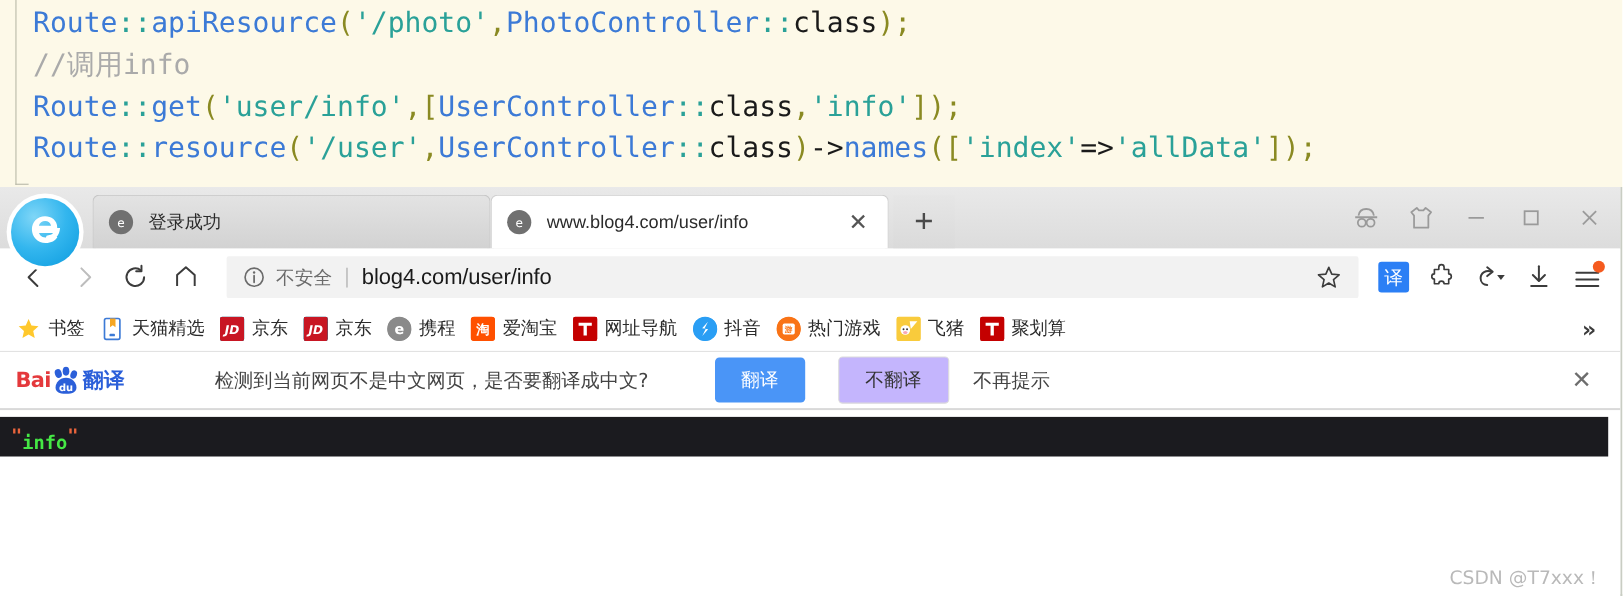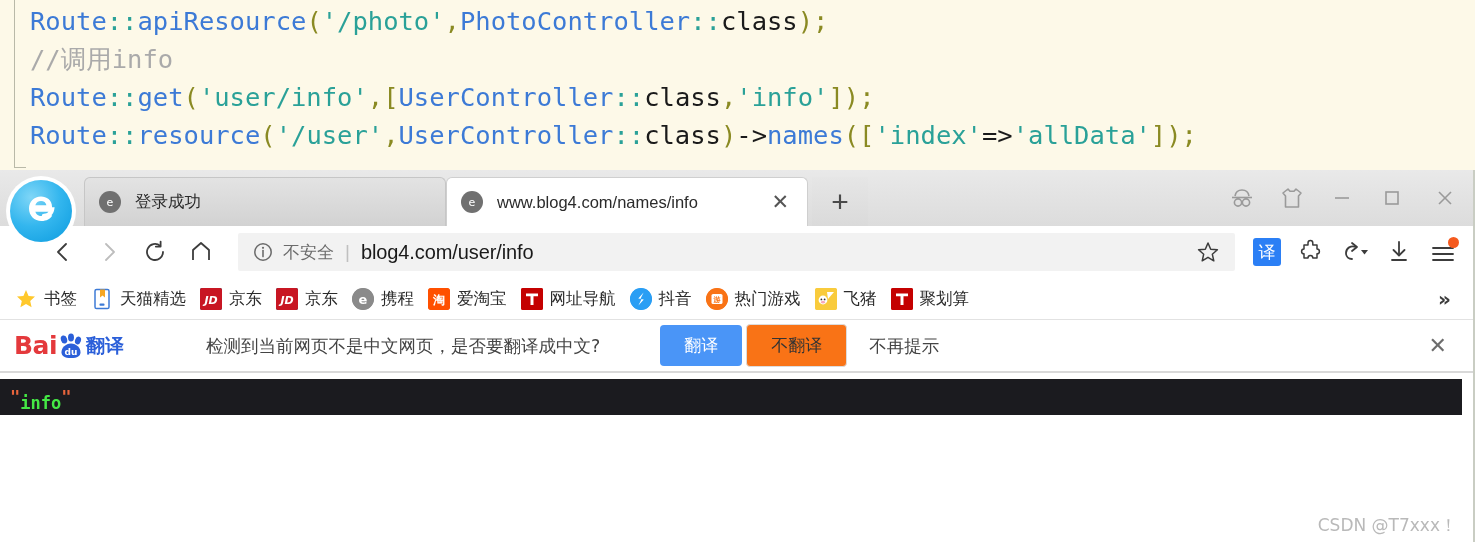--- a/index.html
+++ b/index.html
@@ -111,21 +111,21 @@
   .winbtn {
     width: 50px; height: 56px;
     display: flex; align-items: center; justify-content: center;
     color: #9a9a9a;
   }
   .winbtn.close { width: 56px; }
 
   
   .toolbar {
     position: relative; height: 52px; background: #ffffff;
-    display: flex; align-items: center; padding: 0 8px; margin-left: 32px;
+    display: flex; align-items: center; padding: 0 8px;
   }
   .navbtn {
     width: 42px; height: 42px; margin: 0 2px;
     display: flex; align-items: center; justify-content: center;
     color: #3c3c3c;
   }
   .navbtn.disabled { color: #b9b9b9; }
   .omnibox {
     flex: 1 1 auto; height: 38px; margin: 0 10px 0 14px;
     background: #f2f2f2; border-radius: 2px;
@@ -196,34 +196,34 @@
   .notifybar {
     position: relative; height: 53px; background: #ffffff;
     display: flex; align-items: center; padding: 0 8px;
     border-bottom: 2px solid #d9d9d9;
   }
   .baidu-logo {
     display: flex; align-items: center; margin-left: 6px;
     font-family: "DejaVu Sans", sans-serif;
     flex: 0 0 auto;
   }
-  .bd-bai { font-size: 25px; font-weight: bold; color: #e4393c; letter-spacing: -0.5px; }
+  .bd-bai { font-size: 19px; font-weight: bold; color: #e4393c; letter-spacing: -0.5px; }
   .bd-paw { position: relative; width: 28px; height: 26px; margin: 0 0px; }
   .bd-fanyi { font-size: 19px; font-weight: bold; color: #2b5fd9; margin-left: 1px; }
   .notify-msg {
     font-size: 17.5px; color: #444; margin-left: 82px; flex: 0 0 auto;
     font-family: "DejaVu Sans", sans-serif;
   }
   .btn-translate {
     margin-left: 60px; background: #4a95f7; color: #fff;
     font-size: 17px; border-radius: 4px; padding: 9px 24px;
     font-family: "DejaVu Sans", sans-serif; flex: 0 0 auto;
   }
   .btn-notranslate {
-    margin-left: 4px; background: #f97316; color: #333; border: 1px solid #dcdcdc;
+    margin-left: 30px; background: #c4b5fd; color: #333; border: 1px solid #dcdcdc;
     font-size: 17px; border-radius: 4px; padding: 9px 24px;
     font-family: "DejaVu Sans", sans-serif; flex: 0 0 auto;
   }
   .link-never {
     margin-left: 22px; font-size: 17.5px; color: #444;
     font-family: "DejaVu Sans", sans-serif; flex: 0 0 auto;
   }
   .notify-close {
     margin-left: auto; padding: 0 18px; font-size: 22px; color: #6d6d6d;
     font-weight: 300; font-family: "DejaVu Sans", sans-serif;
@@ -284,21 +284,21 @@
         </span>
         <span class="tab-title">登录成功</span>
       </div>
 
       <div class="tab tab-active">
         <span class="tab-favicon">
           <svg width="14" height="14" viewBox="0 0 14 14">
               <text x="7" y="11" font-size="11" fill="#fff" text-anchor="middle" font-family="DejaVu Sans, sans-serif">e</text>
             </svg>
         </span>
-        <span class="tab-title">www.blog4.com/names/info</span>
+        <span class="tab-title">www.blog4.com/user/info</span>
         <span class="tab-close">✕</span>
       </div>
 
       <div class="newtab">+</div>
 
       <div class="winctrls">
         <div class="winbtn">
           <svg width="26" height="22" viewBox="0 0 26 22">
             <path d="M6 9 Q7 3 13 3 Q19 3 20 9" fill="none" stroke="#9a9a9a" stroke-width="1.6"></path>
             <line x1="3" y1="10.5" x2="23" y2="10.5" stroke="#9a9a9a" stroke-width="1.6"></line>

